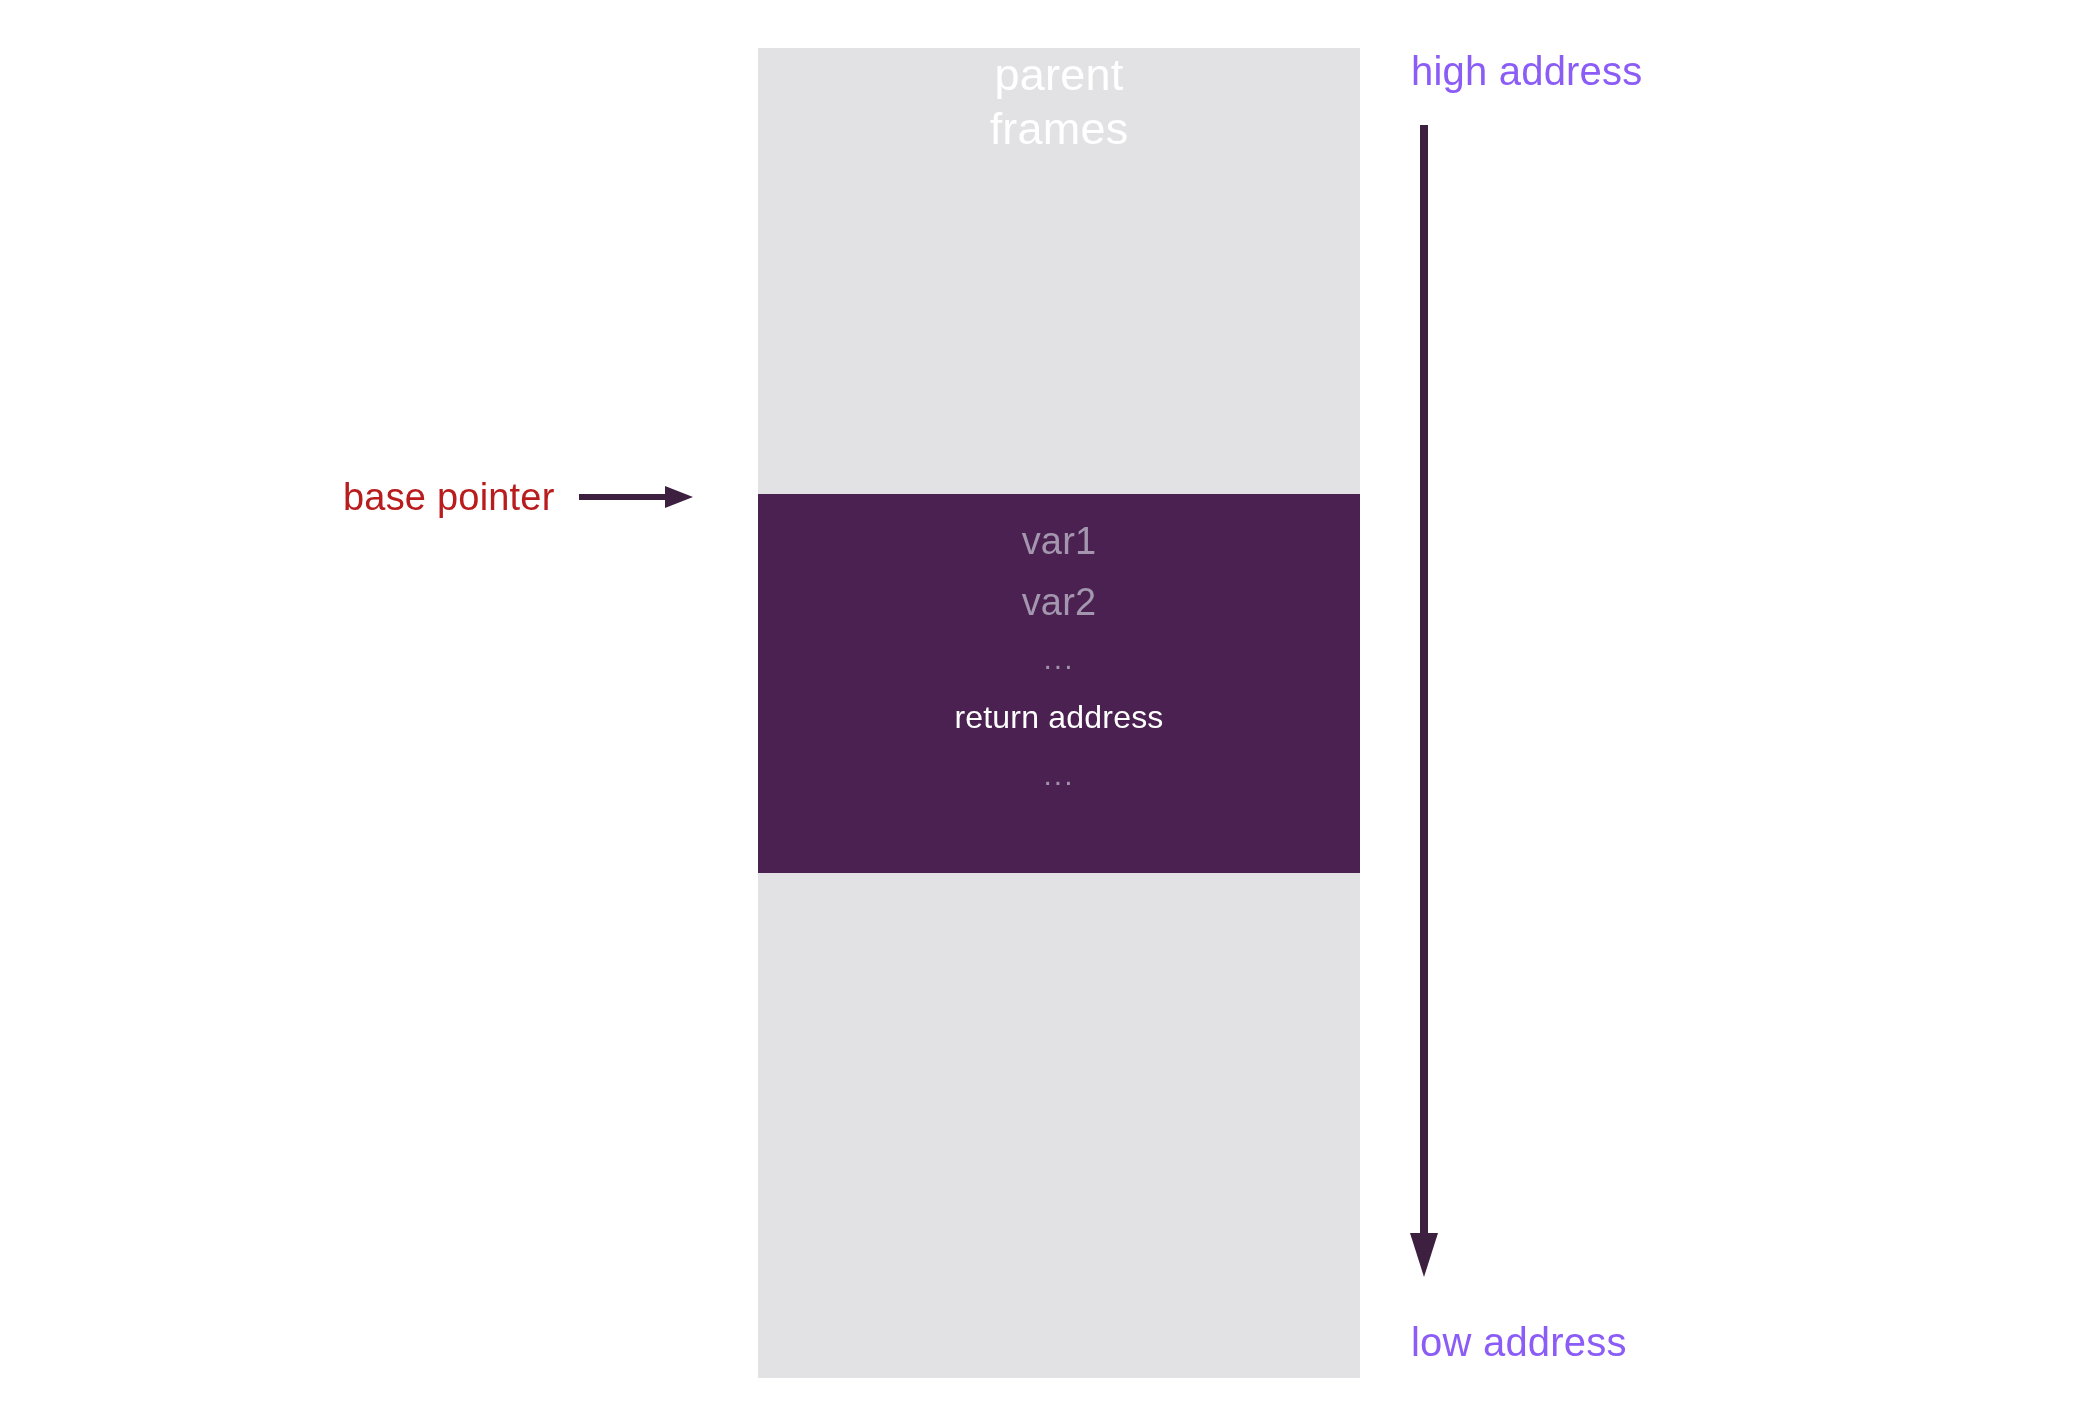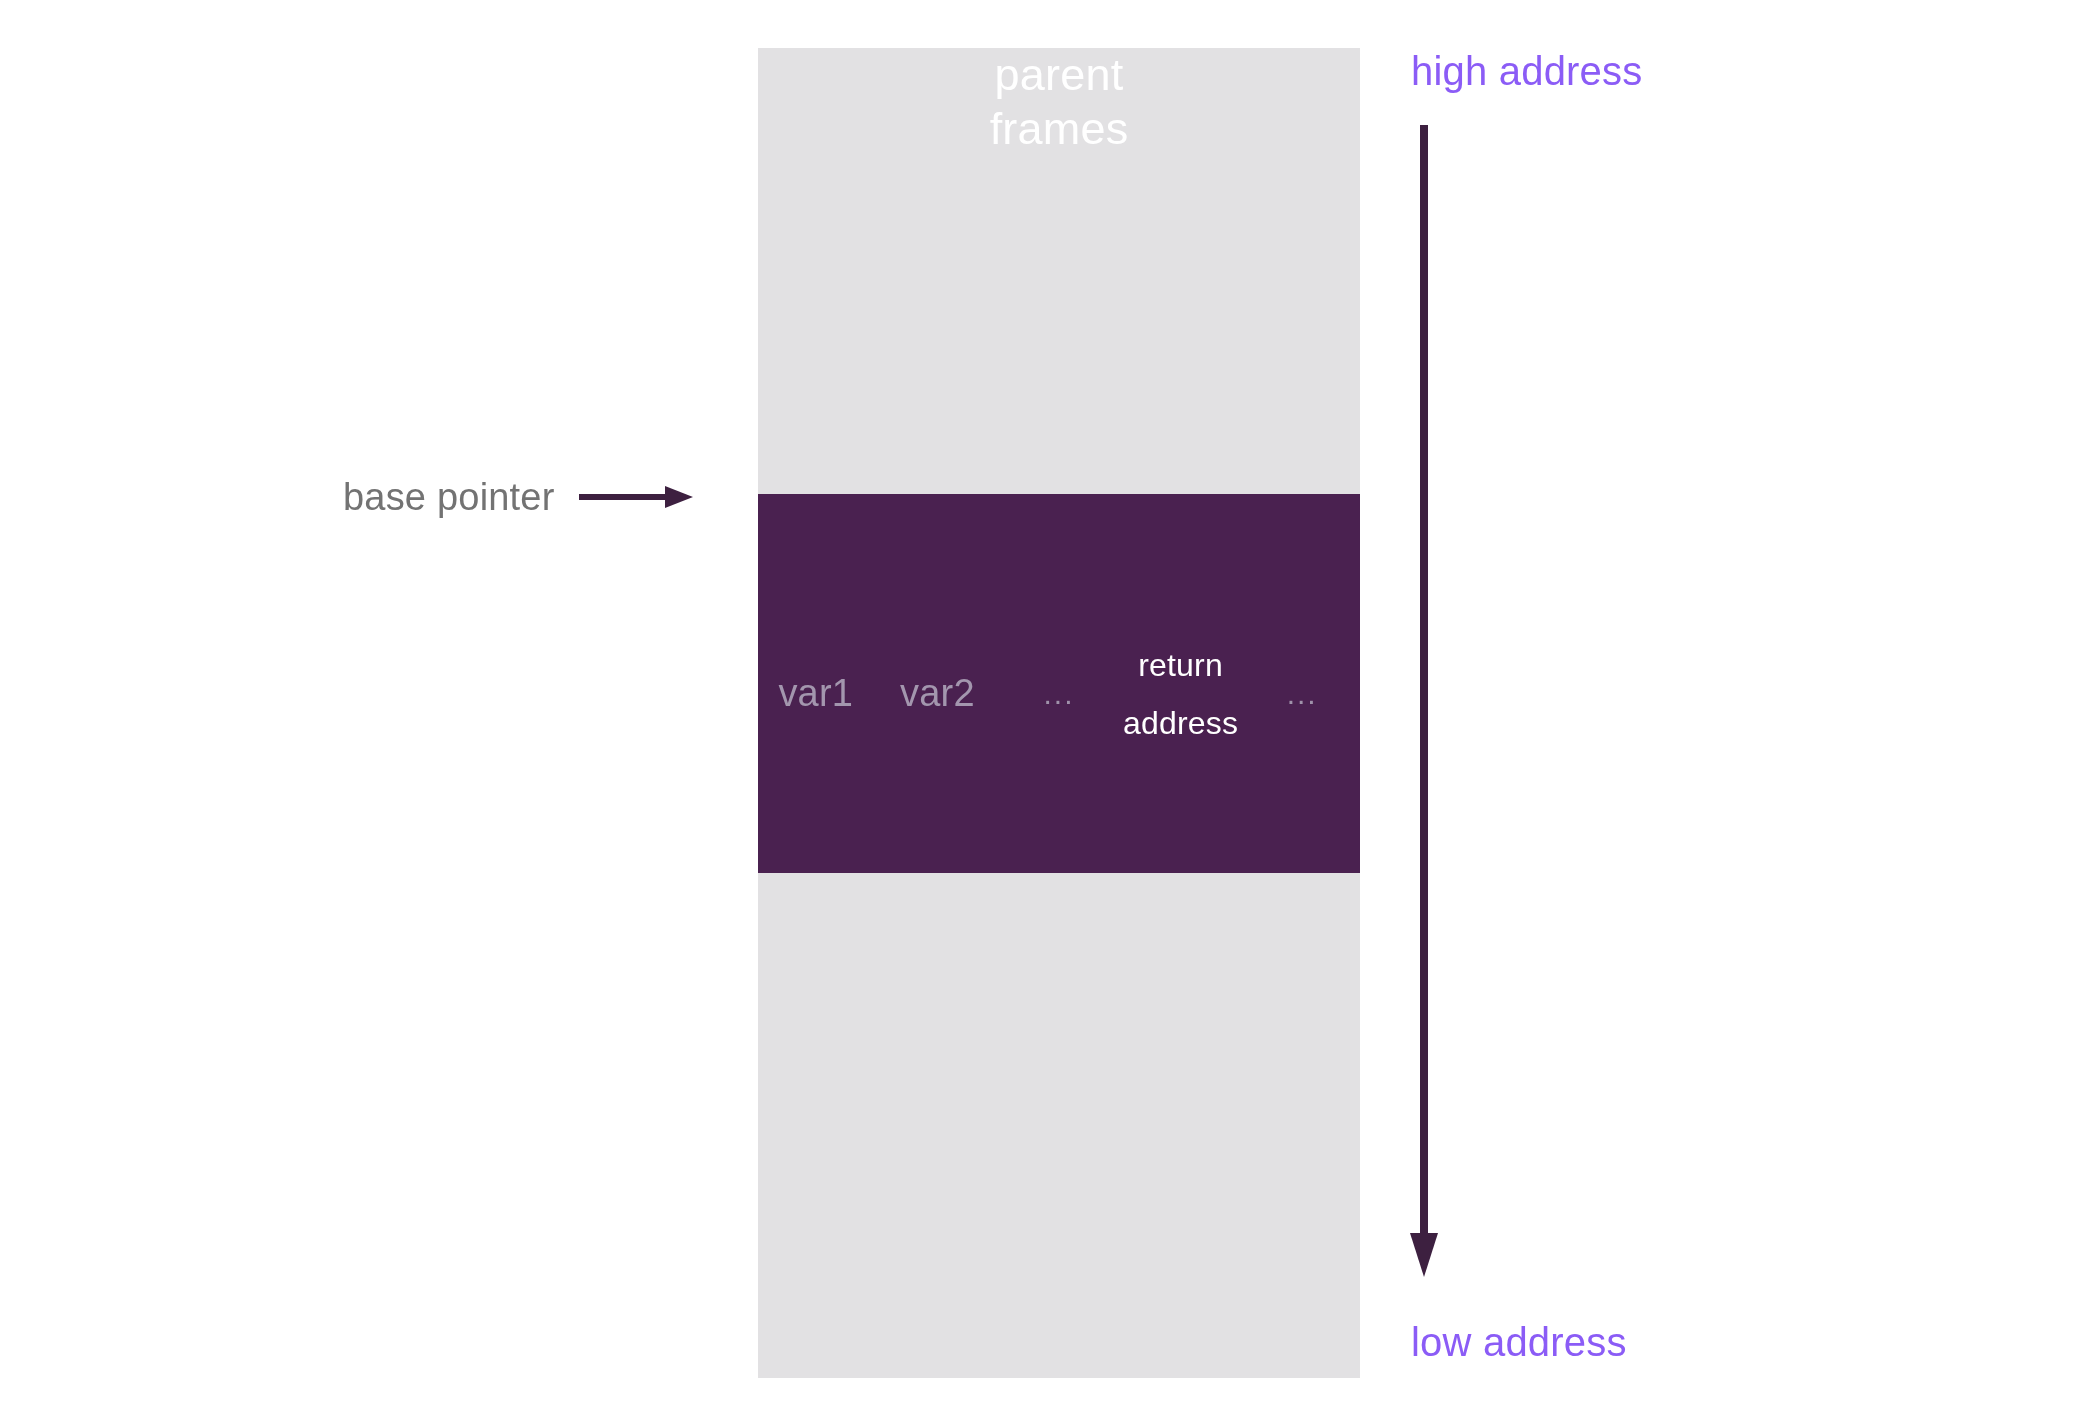--- a/index.html
+++ b/index.html
@@ -62,20 +62,21 @@
     background: #4a2150;
   }
 
   .frame-entries {
     position: absolute;
     left: 0;
     top: 0;
     width: 602px;
     height: 379px;
     display: flex;
+    flex-direction: column;
     align-items: center;
     justify-content: flex-start;
     padding-top: 20px;
     box-sizing: border-box;
     gap: 6px;
   }
 
   .frame-entry {
     width: 100%;
     text-align: center;
@@ -100,21 +101,21 @@
   .pointer-annotation {
     position: absolute;
     height: 56px;
     display: flex;
     align-items: center;
   }
   .pointer-annotation.base { left: 343px; top: 469px; }
   .pointer-annotation.stack { left: 343px; top: 845px; }
 
   .pointer-label {
-    color: #737373;
+    color: #b91c1c;
     font-size: 38px;
     line-height: 56px;
     white-space: nowrap;
     letter-spacing: 0.2px;
   }
 
   .pointer-arrow {
     margin-left: 24px;
     display: block;
   }

